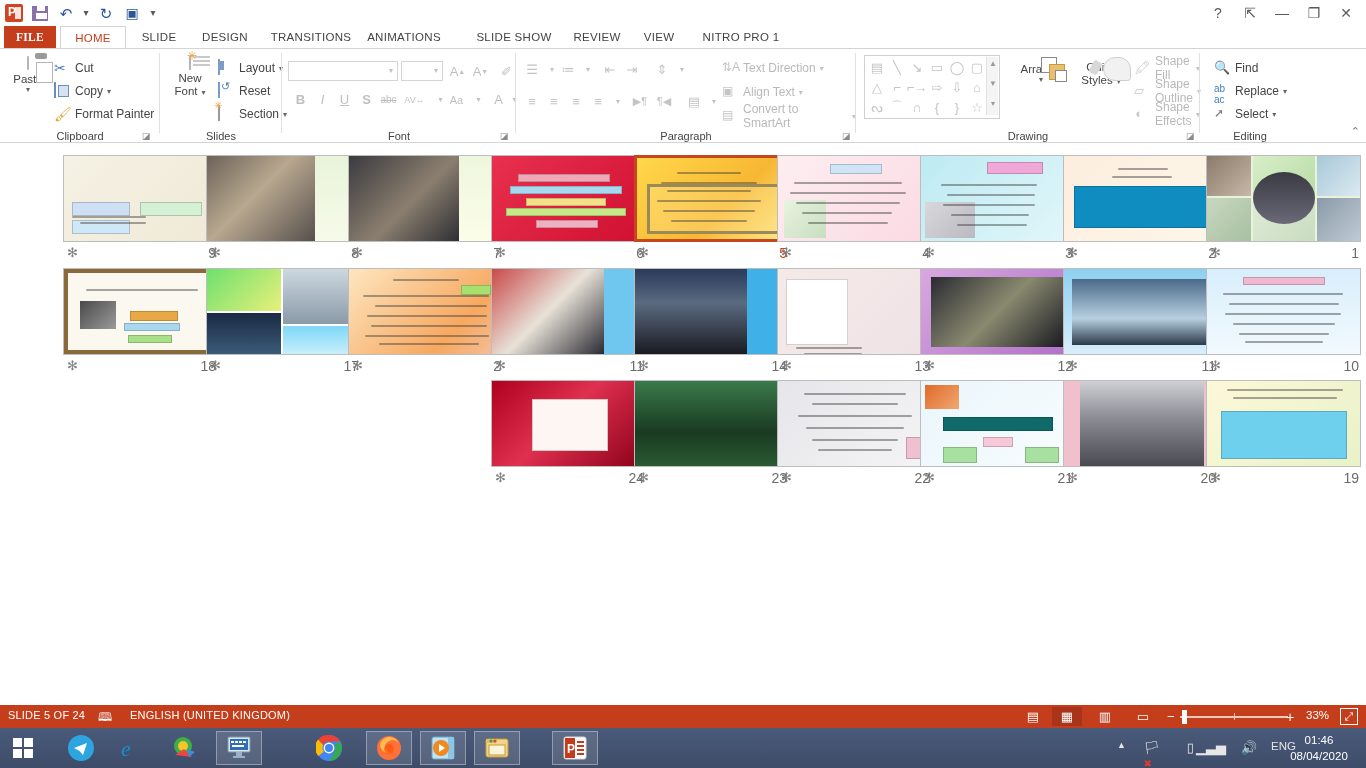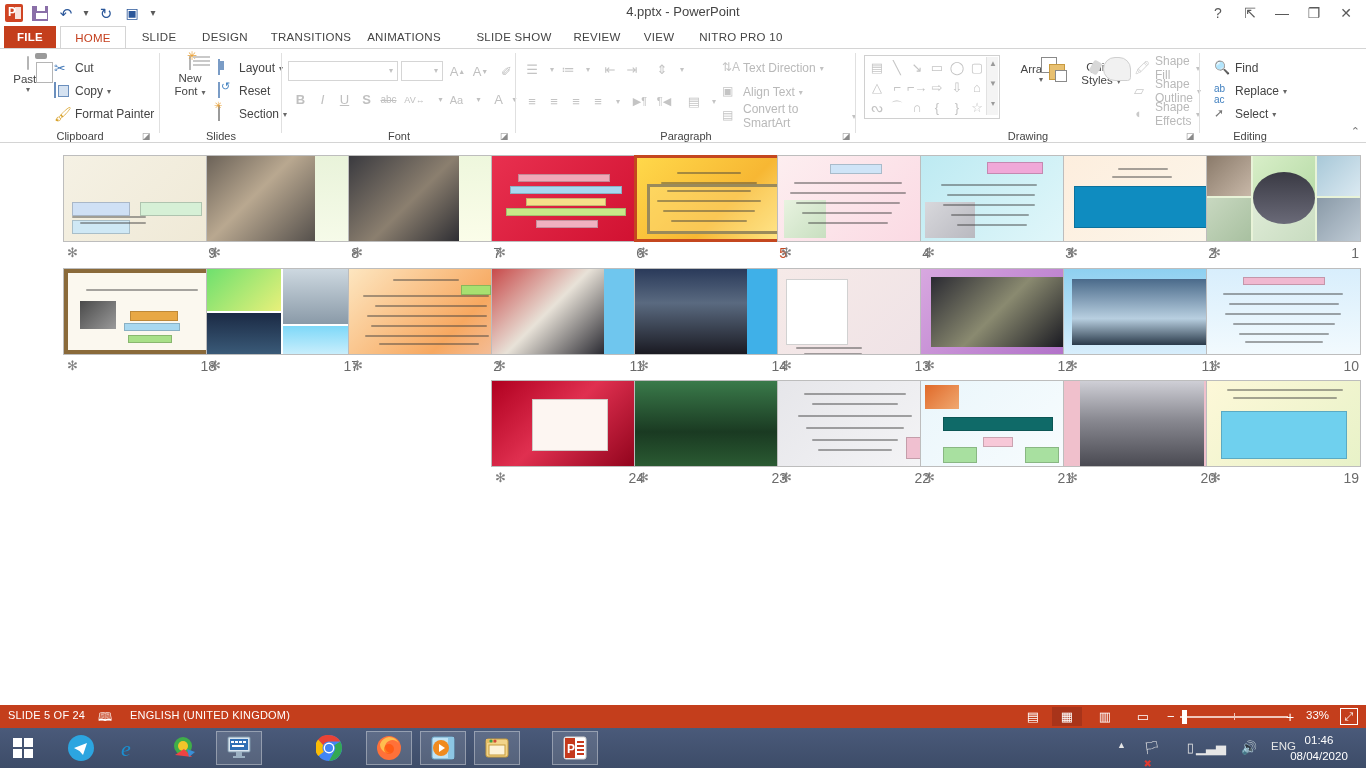--- a/index.html
+++ b/index.html
@@ -27,21 +27,21 @@
     font-size:13px; color:#444;
   }
   .winbtns { position:absolute; right:4px; top:2px; display:flex; align-items:center; gap:0px; }
   .winbtn { width:32px; height:22px; display:flex; align-items:center; justify-content:center; color:#5a5a5a; font-size:14px; }
   .signin { position:absolute; right:8px; top:27px; font-size:12.5px; color:#444; }
 
   
   .tabstrip { position:absolute; left:0; top:26px; width:1366px; height:22px; background:#ffffff; }
   .tab { position:absolute; top:0; height:22px; line-height:22px; font-size:11.5px; letter-spacing:.3px;
          color:#444; text-align:center; padding:0 9px; }
-  .tab.file { background:#c43e1c; color:#fff; font-weight:bold; left:4px; width:52px; padding:0; }
+  .tab.file { background:#c43e1c; color:#fff; font-weight:bold; left:4px; width:52px; padding:0;font-family:Liberation Serif, serif; }
   .tab.active { color:#c43e1c; border:1px solid #d4d4d4; border-bottom:none; background:#fff; }
   .ribbon {
     position:absolute; left:0; top:48px; width:1366px; height:95px;
     background:#ffffff; border-top:1px solid #d4d4d4; border-bottom:1px solid #d4d4d4;
   }
   .grp { position:absolute; top:0; height:94px; }
   .grp-label { position:absolute; bottom:1px; width:100%; text-align:center; font-size:11px; color:#444; }
   .grp-sep { position:absolute; top:4px; width:1px; height:80px; background:#e0e0e0; }
   .dlg { position:absolute; bottom:2px; right:3px; width:10px; height:10px; color:#8a8a8a; font-size:9px; }
 
@@ -164,21 +164,20 @@
           <span class="glyph">↻</span>
         </div>
       <div class="qat-btn">
           <span class="glyph" style="font-size:14px">▣</span>
         </div>
       <div class="qat-btn" style="width:14px">
           <span class="glyph gray">▾</span>
         </div>
     </div>
 
-    <div class="title-text">4.pptx - PowerPoint</div>
 
     <div class="winbtns">
       <div class="winbtn">?</div>
       <div class="winbtn">⇱</div>
       <div class="winbtn">—</div>
       <div class="winbtn">❐</div>
       <div class="winbtn">✕</div>
     </div>
     <div class="signin">Sign in</div>
   </div>
@@ -186,21 +185,21 @@
   <div class="tabstrip">
     <div class="tab file" style="left:4px;   width:52px;">FILE</div>
     <div class="tab active" style="left:60px;  width:66px;">HOME</div>
     <div class="tab" style="left:128px; width:62px;">SLIDE</div>
     <div class="tab" style="left:192px; width:66px;">DESIGN</div>
     <div class="tab" style="left:260px; width:102px;">TRANSITIONS</div>
     <div class="tab" style="left:354px; width:100px;">ANIMATIONS</div>
     <div class="tab" style="left:466px; width:96px;">SLIDE SHOW</div>
     <div class="tab" style="left:564px; width:66px;">REVIEW</div>
     <div class="tab" style="left:632px; width:54px;">VIEW</div>
-    <div class="tab" style="left:688px; width:106px;">NITRO PRO 10</div>
+    <div class="tab" style="left:688px; width:106px;">NITRO PRO 1</div>
   </div>
 
   <div class="ribbon">
 
     <div class="grp" style="left:0; width:160px;">
       <div class="btn-lg" style="left:6px; top:8px; width:44px;">
         <span class="i-clip"></span>
         <div style="margin-top:4px;">Paste</div>
         <div class="caret" style="margin:0;">▾</div>
       </div>

